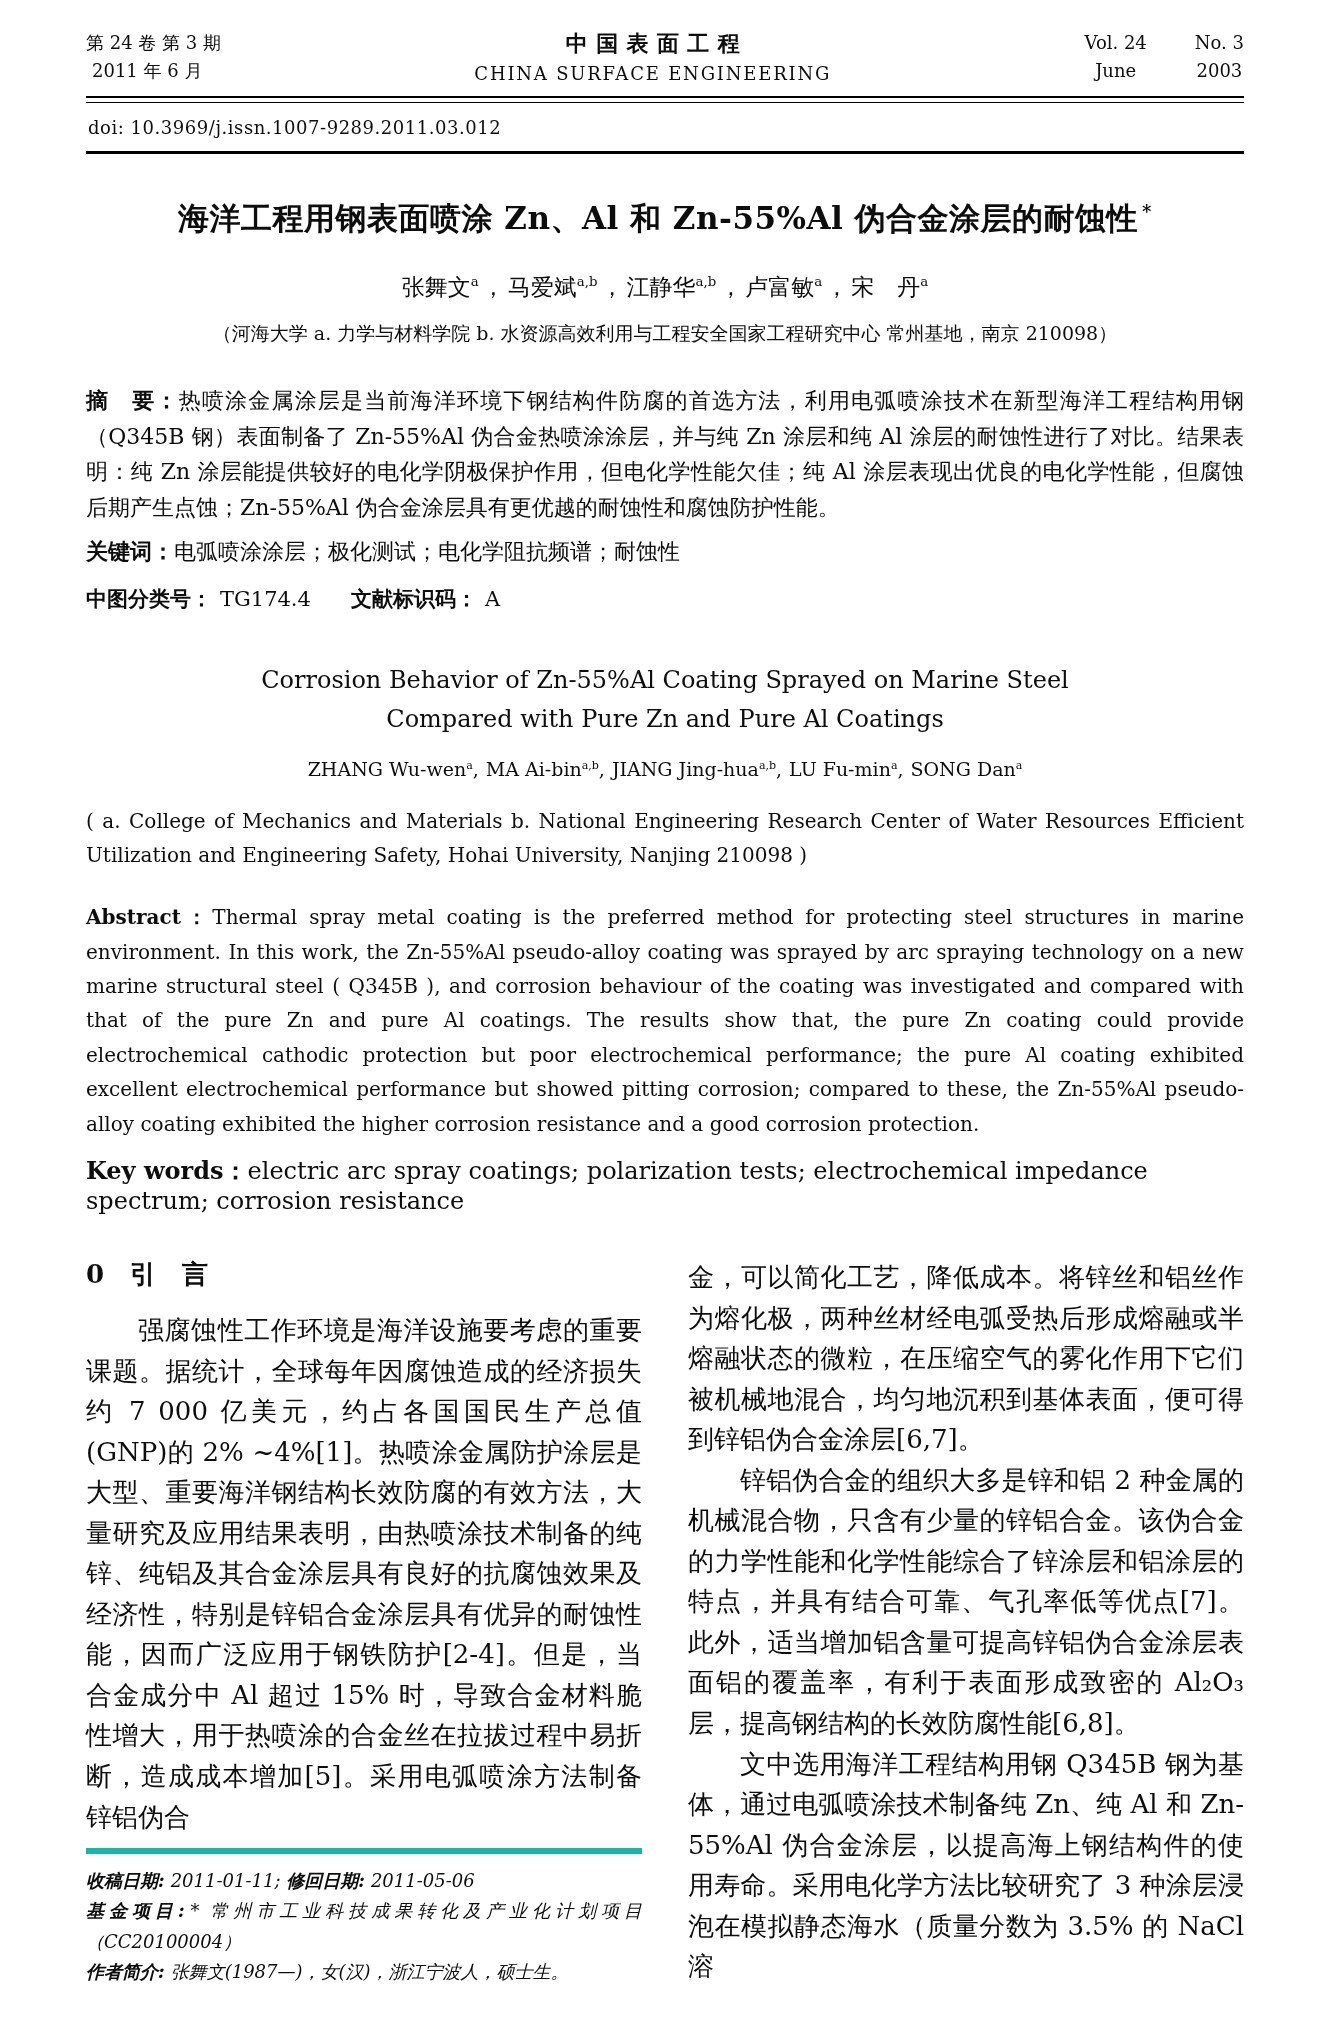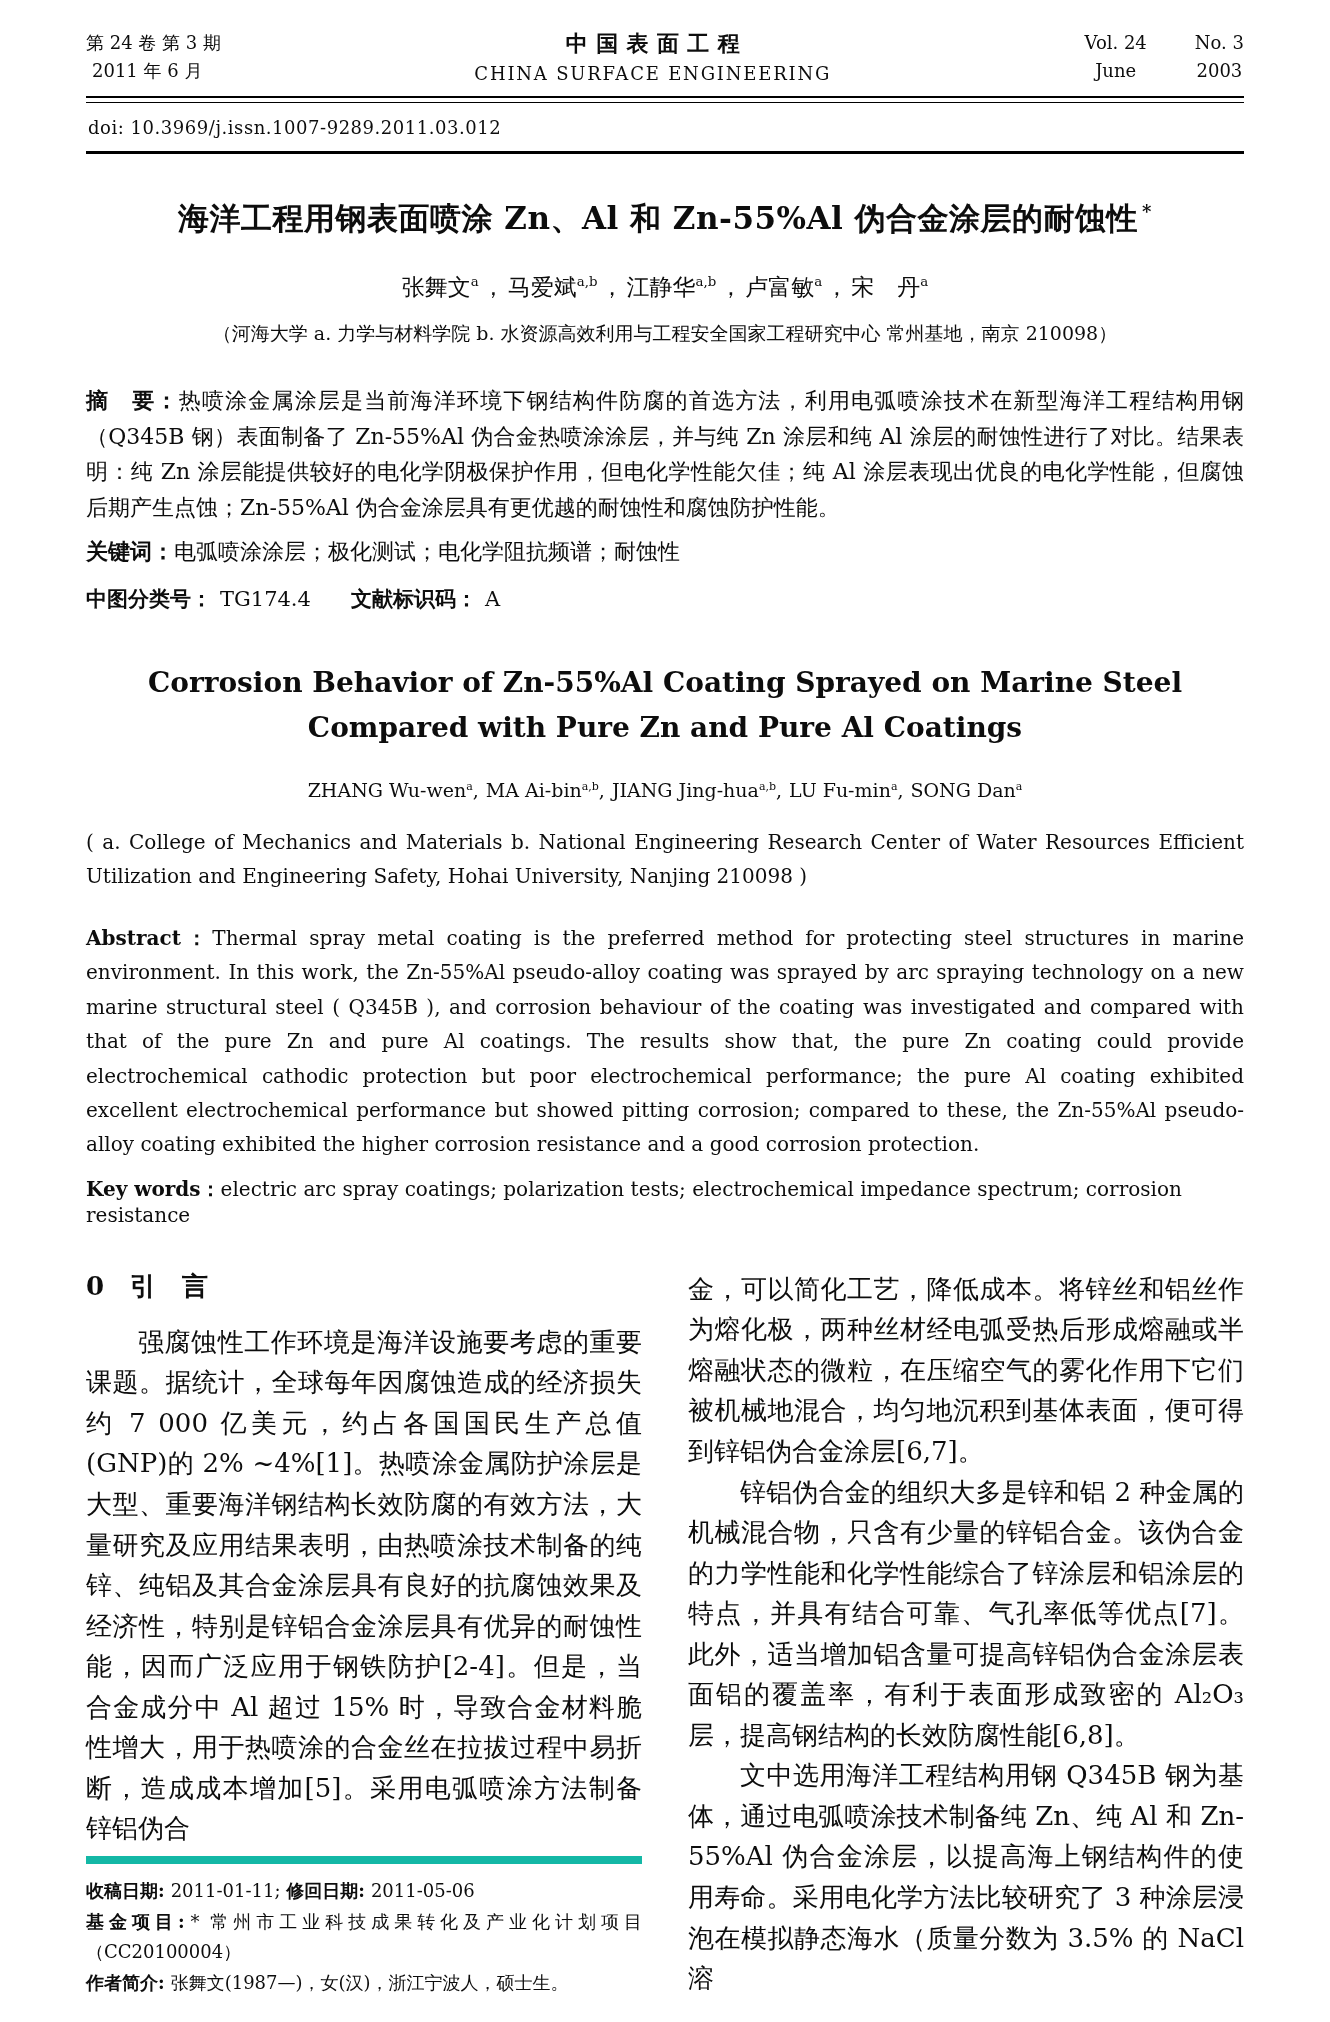--- a/index.html
+++ b/index.html
@@ -71,47 +71,48 @@
     margin: 0 0 12px 0;
   }
   .lbl { font-weight: bold; }
   .keywords-cn { font-size: 22px; margin: 0 0 18px 0; }
   .clc-row { display: flex; gap: 40px; font-size: 21px; margin-bottom: 34px; }
   .clc-item .lbl { margin-right: 8px; }
 
   
   .title-en {
     text-align: center;
-    font-size: 28px;
-    font-weight: bold;
+    font-size: 24px;
+    font-weight: normal;
     line-height: 1.6;
-    margin: 14px 0 28px 0;
+    margin: 14px 0 20px 0;
   }
   .authors-en { text-align: center; font-size: 19px; margin-bottom: 24px; }
   .authors-en .sep { margin-right: 7px; }
   .affil-en { font-size: 20px; line-height: 1.7; text-align: justify; margin: 0 0 28px 0; }
   .abstract-en { font-size: 20px; line-height: 1.72; text-align: justify; margin: 0 0 14px 0; }
-  .keywords-en { font-size: 20px; margin: 0 0 42px 0; }
+  .keywords-en { font-size: 24px; margin: 0 0 42px 0; }
 
   
   .columns { display: flex; gap: 46px; flex: 1; }
   .col { flex: 1; min-width: 0; }
   .col-left { display: flex; flex-direction: column; }
   .sec-heading { font-size: 26px; font-weight: bold; margin: 0 0 18px 0; }
   .body-p { font-size: 26px; line-height: 1.56; text-align: justify; margin: 0; }
   .indent { text-indent: 2em; }
 
   
   .footnote {
     margin-top: auto;
-    border-top: 8px solid #14b8a6;
+    border-top: 6px solid #14b8a6;
     padding-top: 12px;
     font-size: 18px;
     line-height: 1.7;
     text-align: justify;
+    font-style: italic;
   }
   .fn-line .lbl { margin-right: 6px; }
 </style>
 </head>
 <body>
 
 <header class="masthead">
   <div class="mh-left">
     <div class="mh-line1">第 24 卷 第 3 期</div>
     <div class="mh-line2">2011 年 6 月</div>

